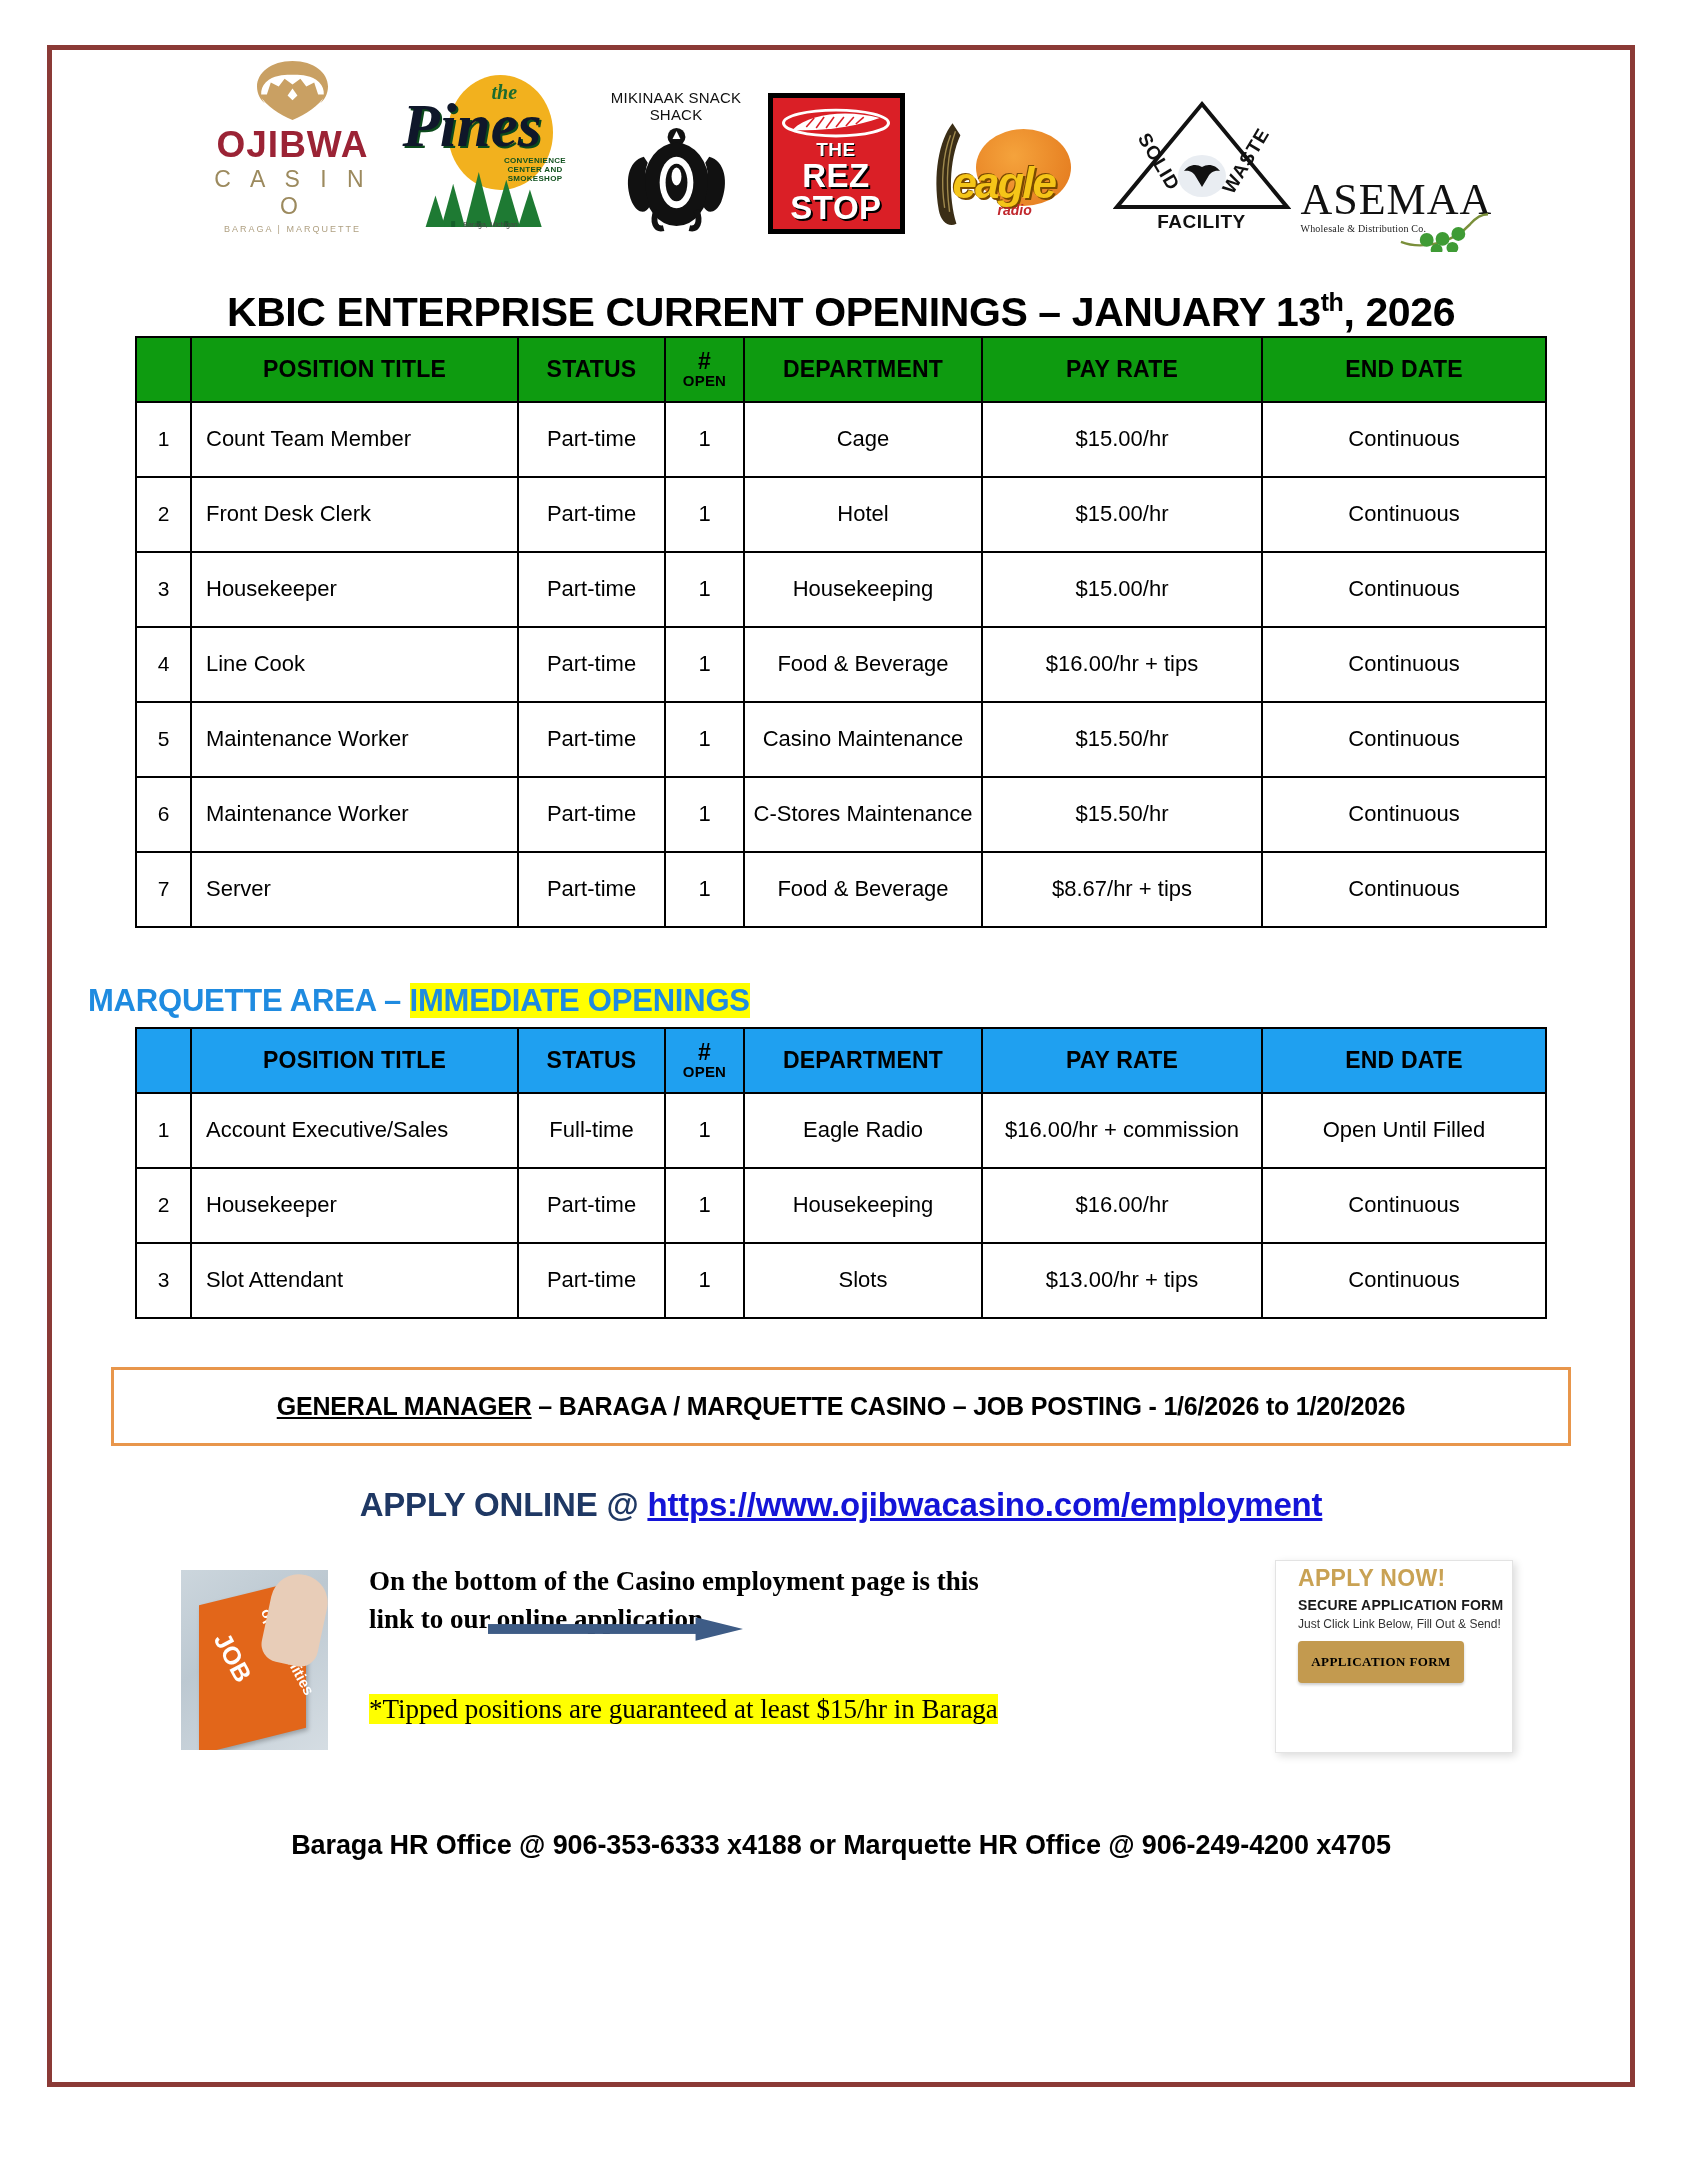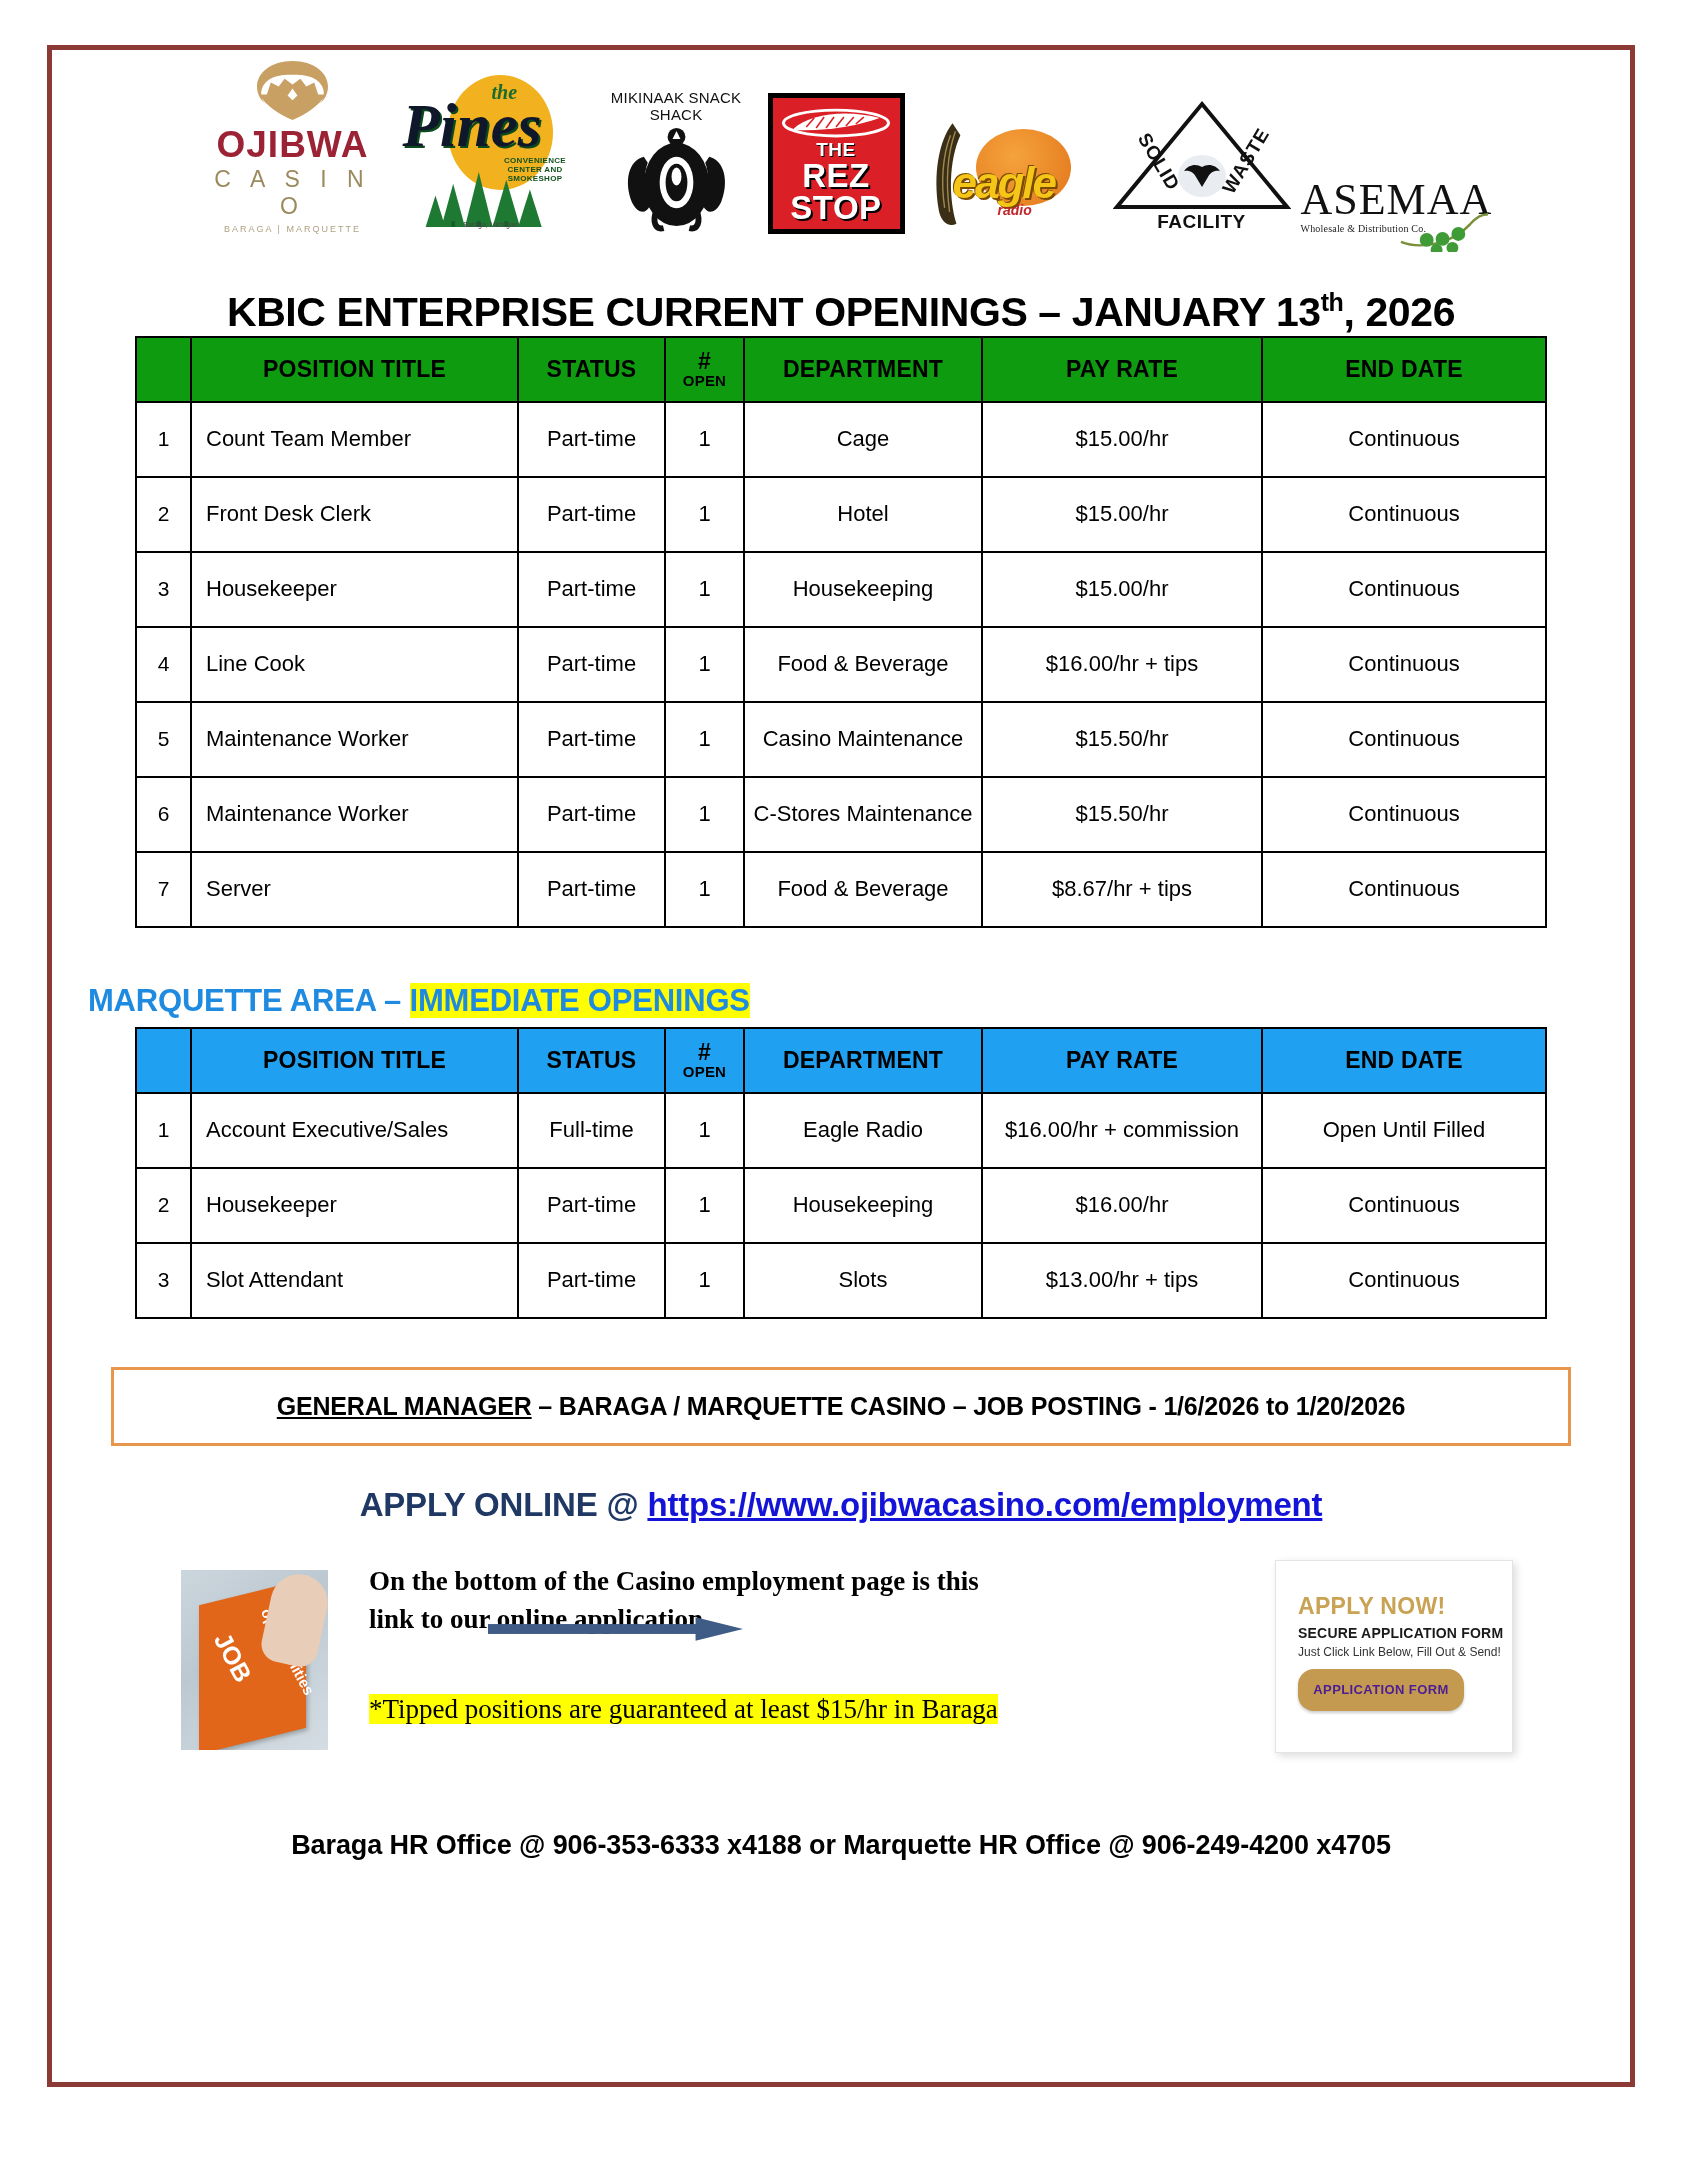--- a/index.html
+++ b/index.html
@@ -302,32 +302,33 @@
     font-size: 27px; color: #000; line-height: 1.5;
     background: #FFFF00; display: inline; box-decoration-break: clone;
     -webkit-box-decoration-break: clone;
   }
   .apply-card {
     position: absolute; left: 1223px; top: 0px;
     width: 238px; height: 193px;
     background: #fff;
     border: 1px solid #e3e3e3;
     box-shadow: 3px 3px 8px rgba(0,0,0,.14);
-    padding: 32px 0 0 22px;
+    padding: 4px 0 0 22px;
     box-sizing: border-box;
   }
   .ac-title { color: #C9A254; font-size: 23px; font-weight: bold; letter-spacing: 0.3px; }
   .ac-sub { color: #1a1a1a; font-size: 14px; font-weight: bold; margin-top: 5px; letter-spacing: 0.2px; }
   .ac-small { color: #333; font-size: 12px; margin-top: 4px; }
   .ac-btn {
     margin-top: 10px; width: 166px; height: 42px;
-    background: #C39A4F; border-radius: 16px;
-    color: #4c1d95; font-size: 13px; font-weight: bold; letter-spacing: 0.4px;
+    background: #C39A4F; border-radius: 4px;
+    color: #000000; font-size: 13px; font-weight: bold; letter-spacing: 0.4px;
     display: flex; align-items: center; justify-content: center;
     box-shadow: 0 2px 3px rgba(0,0,0,.2);
+    font-family: Liberation Serif, serif;
   }
 
   
   .footer {
     text-align: center;
     margin-top: 42px;
     font-size: 27px;
     font-weight: bold;
     color: #000;
     letter-spacing: -0.1px;

